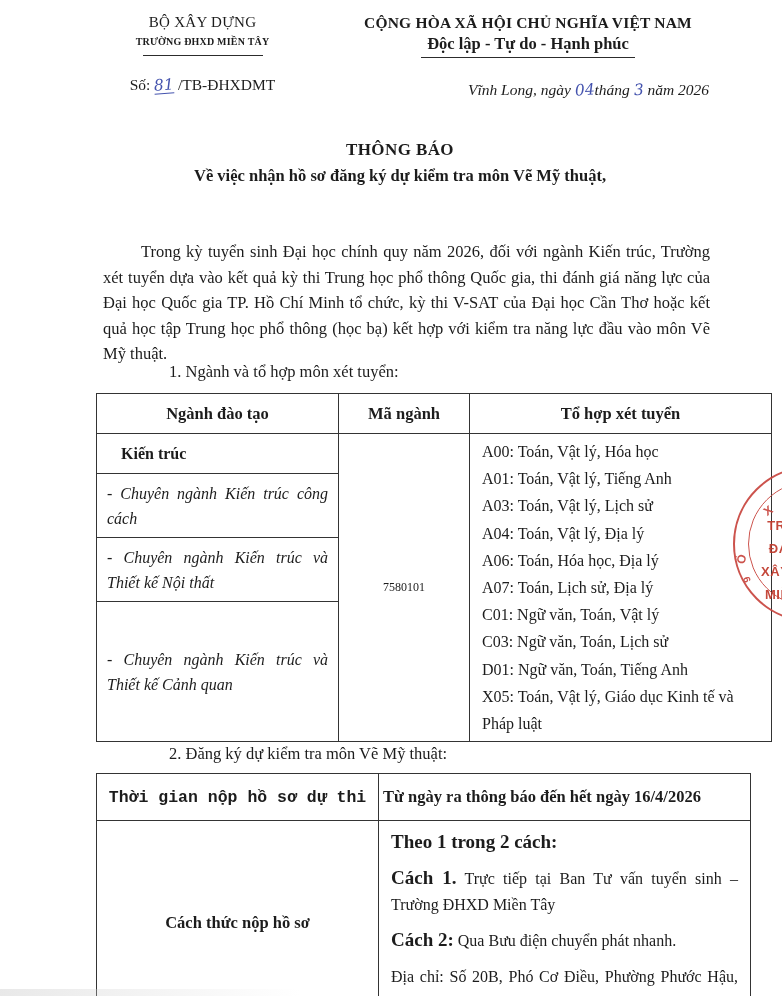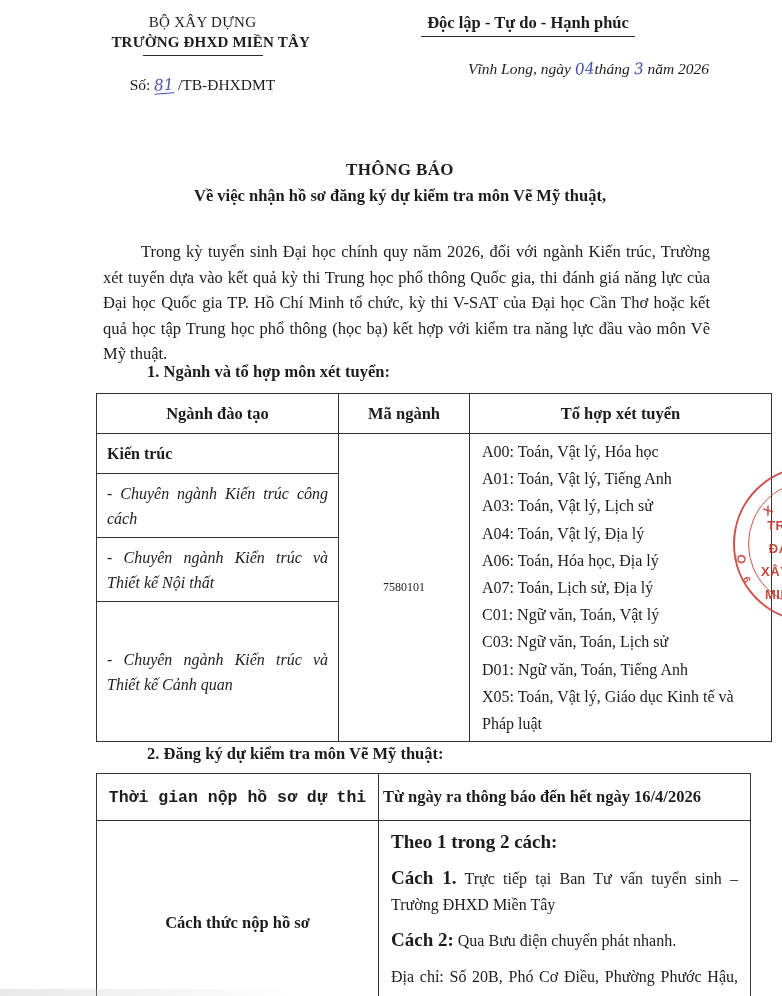--- a/index.html
+++ b/index.html
@@ -9,67 +9,67 @@
     font-family:"Liberation Serif", serif;
     color:#1c1c1c;
     position:relative;
     overflow:hidden;
   }
   .page{position:absolute;inset:0;overflow:hidden;}
 
   
   .hdr-left{position:absolute;left:95px;top:12px;width:215px;text-align:center;line-height:20px;}
   .hdr-left .org{font-size:15px;letter-spacing:.3px;}
-  .hdr-left .uni{font-size:15px;font-weight:bold;letter-spacing:.2px;text-align:right;}
+  .hdr-left .uni{font-size:10px;font-weight:bold;letter-spacing:.2px;}
   .hdr-left .rule{width:120px;height:0;border-bottom:1.6px solid #2c2c2c;margin:3px auto 0;}
   .doc-no{margin-top:19px;font-size:15.5px;}
   .hdr-right{position:absolute;left:345px;top:12px;width:366px;text-align:center;line-height:21px;}
   .hdr-right .motto-nation{font-size:15.5px;font-weight:bold;letter-spacing:.2px;}
   .hdr-right .motto-line{display:inline-block;font-size:16.5px;font-weight:bold;border-bottom:1.7px solid #2c2c2c;padding:0 6px 3px;}
   .hdr-right .place-date{margin-top:21px;font-style:italic;font-size:15.5px;text-align:right;padding-right:2px;}
 
   .handwritten{
     font-family:"DejaVu Serif", serif;
     font-style:italic;
     color:#4453ae;
     display:inline-block;
     transform:rotate(-4deg);
   }
   .hw-underline{text-decoration:underline;text-underline-offset:3px;}
 
   
   .title-block{position:absolute;left:88px;top:140px;width:624px;text-align:center;}
-  .title-main{font-size:17px;font-weight:bold;letter-spacing:.4px;margin-top:20px;}
+  .title-main{font-size:17px;font-weight:bold;letter-spacing:.4px;}
   .title-sub{font-size:16.5px;font-weight:bold;line-height:26px;margin-top:3px;}
   .title-underline{border-bottom:1.7px solid #2c2c2c;padding-bottom:2px;}
 
   
   .intro{
     position:absolute;left:103px;top:239px;width:607px;
     font-size:16.5px;line-height:25.5px;text-align:justify;text-indent:38px;
   }
 
   
-  .sec-heading{position:absolute;left:147px;font-size:16.5px;font-weight:bold;}
+  .sec-heading{position:absolute;left:169px;font-size:16.5px;font-weight:normal;}
   .sec1{top:362px;}
   .sec2{top:744px;}
 
   
   table{border-collapse:collapse;position:absolute;left:96px;table-layout:fixed;}
   td,th{border:1.6px solid #343434;font-size:16px;vertical-align:middle;padding:2px 8px;}
   th{font-weight:bold;text-align:center;font-size:16.5px;}
 
   .tbl1{top:393px;width:624px;height:339px;}
   .tbl1 .c1{width:225px;}
   .tbl1 .c2{width:114px;}
   .tbl1 .c3{width:285px;}
   .tbl1 .hrow{height:40px;}
   .tbl1 .r-kientruc{height:40px;}
   .tbl1 .r-major{height:64px;}
-  .program-name{font-weight:bold;padding-left:10px;}
+  .program-name{font-weight:bold;padding-left:24px;}
   .major{font-style:italic;text-align:justify;line-height:25px;padding:4px 10px;vertical-align:middle;}
   .code-cell{text-align:center;font-size:12px;}
   .combo-cell{vertical-align:middle;padding:4px 6px 4px 12px;}
   .combo{line-height:27.2px;}
 
   .tbl2{top:773px;width:624px;height:210px;}
   .tbl2 .c1{width:265px;font-family:Liberation Mono, monospace;}
   .tbl2 .c2{width:359px;}
   .tbl2 .r1{height:47px;}
   .lbl-cell{font-weight:bold;text-align:center;font-size:16.5px;}
@@ -115,20 +115,21 @@
 <div class="page">
 
   <div class="hdr-left">
     <div class="org">BỘ XÂY DỰNG</div>
     <div class="uni">TRƯỜNG ĐHXD MIỀN TÂY</div>
     <div class="rule"></div>
     <div class="doc-no"><span>Số:</span> <span class="handwritten hw-underline">81</span> <span>/TB-ĐHXDMT</span></div>
   </div>
 
   <div class="hdr-right">
+    <div class="motto-nation">CỘNG HÒA XÃ HỘI CHỦ NGHĨA VIỆT NAM</div>
     <div><span class="motto-line">Độc lập - Tự do - Hạnh phúc</span></div>
     <div class="place-date"><span>Vĩnh Long, ngày </span><span class="handwritten">04</span><span>tháng </span><span class="handwritten">3</span><span> năm 2026</span></div>
   </div>
 
   <div class="title-block">
     <div class="title-main">THÔNG BÁO</div>
     <div class="title-sub">Về việc nhận hồ sơ đăng ký dự kiểm tra môn Vẽ Mỹ thuật,</div>
   </div>
 
   <div class="intro">Trong kỳ tuyển sinh Đại học chính quy năm 2026, đối với ngành Kiến trúc, Trường xét tuyển dựa vào kết quả kỳ thi Trung học phổ thông Quốc gia, thi đánh giá năng lực của Đại học Quốc gia TP. Hồ Chí Minh tổ chức, kỳ thi V-SAT của Đại học Cần Thơ hoặc kết quả học tập Trung học phổ thông (học bạ) kết hợp với kiểm tra năng lực đầu vào môn Vẽ Mỹ thuật.</div>

